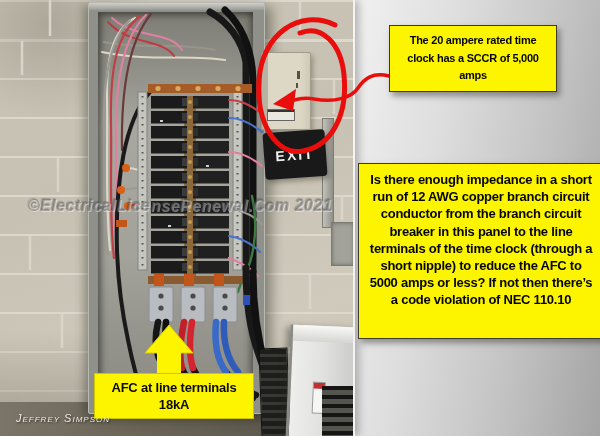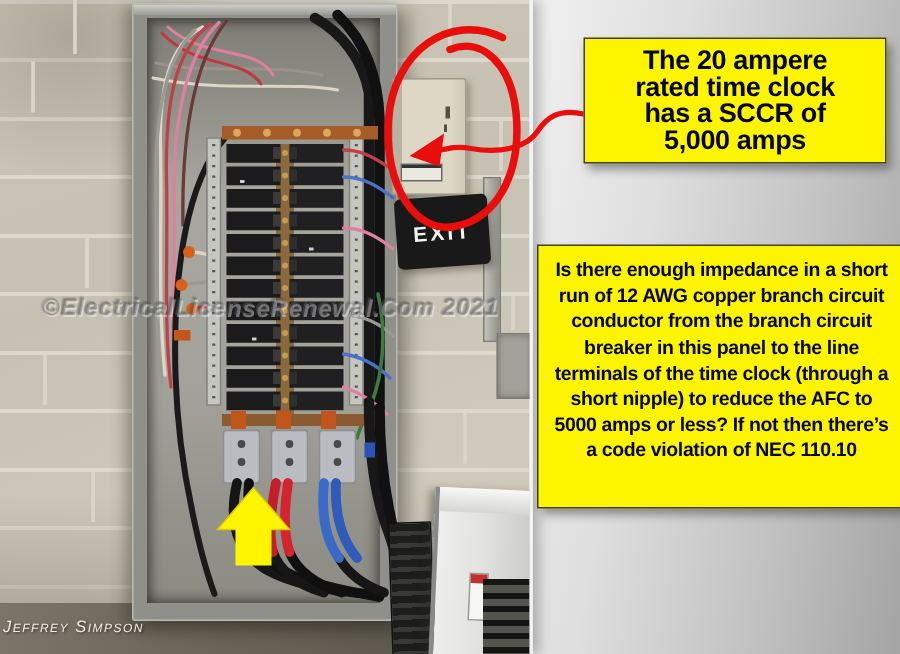--- a/index.html
+++ b/index.html
@@ -60,35 +60,35 @@
   .strut{position:absolute;left:260px;top:348px;width:27px;height:88px;transform:rotate(-2deg);
     background:repeating-linear-gradient(to bottom,#1d1d1b 0 5px,#383834 5px 8px);
     border:1px solid #111;}
   .slotted{position:absolute;left:322px;top:386px;width:31px;height:50px;
     background:repeating-linear-gradient(to bottom,#151513 0 4px,#55554f 4px 9px);}
   
   .watermark{position:absolute;left:28px;top:197px;white-space:nowrap;
     font-size:16px;font-weight:bold;font-style:italic;letter-spacing:.5px;
     color:rgba(95,95,100,.42);
     text-shadow:1px 1px 0 rgba(255,255,255,.4), -1px -1px 1px rgba(50,50,50,.3);}
-  .signature{position:absolute;left:2px;top:412px;font-size:11px;color:#efece4;
+  .signature{position:absolute;left:16px;top:412px;font-size:11px;color:#efece4;
     font-variant:small-caps;font-style:italic;letter-spacing:1px;
     text-shadow:1px 1px 2px rgba(0,0,0,.6);}
   
   .afc-box{position:absolute;left:94px;top:373px;width:150px;min-height:37px;
     background:#fdf500;border:1px solid #cfc400;padding:3px 4px 4px 4px;
     display:flex;flex-direction:column;align-items:center;justify-content:center;
     font-size:13px;font-weight:bold;color:#0a0a0a;line-height:17px;letter-spacing:-.2px;}
   .afc-box .l1{white-space:nowrap;}
   
   .callout{position:absolute;background:#fdf500;border:1px solid #3c3c28;
     color:#050505;font-weight:bold;letter-spacing:-.25px;text-align:center;
     box-shadow:3px 4px 6px rgba(70,70,70,.55);}
-  .box1{left:389px;top:25px;width:156px;min-height:50px;padding:6px 22px;
-    font-size:18px;line-height:17.5px;}
+  .box1{left:389px;top:25px;width:156px;min-height:50px;padding:6px 5px;
+    font-size:11px;line-height:17.5px;}
   .box2{left:358px;top:163px;width:230px;min-height:160px;padding:7px 7px;
     font-size:13px;line-height:17.2px;}
   svg{position:absolute;left:0;top:0;}
   .overlay-svg{pointer-events:none;}
 </style>
 </head>
 <body>
 
 <div class="stage">
 
@@ -252,20 +252,24 @@
       <div class="door-label"></div>
     </div>
     <div class="slotted"></div>
 
     <svg width="353" height="436">
       <g>
         <polygon points="169,325 145,353 193,353" fill="#fdf500" stroke="#d8ca00" stroke-width="1"></polygon>
         <rect x="157" y="351" width="24" height="26" fill="#fdf500"></rect>
       </g>
     </svg>
+    <div class="afc-box">
+      <span class="l1">AFC at line terminals</span>
+      <span class="l2">18kA</span>
+    </div>
 
     <div class="watermark">©ElectricalLicenseRenewal.Com 2021</div>
     <div class="signature">Jeffrey Simpson</div>
   </div>
 
   <svg class="overlay-svg" width="600" height="436">
     <g fill="none" stroke="#e90d0b" stroke-width="5" stroke-linecap="round">
       <path d="M335 25 C300 8,262 34,259 80 C256 124,277 156,303 151 C331 146,348 116,344 75 C341 44,322 24,300 33"></path>
     </g>
     <g>

